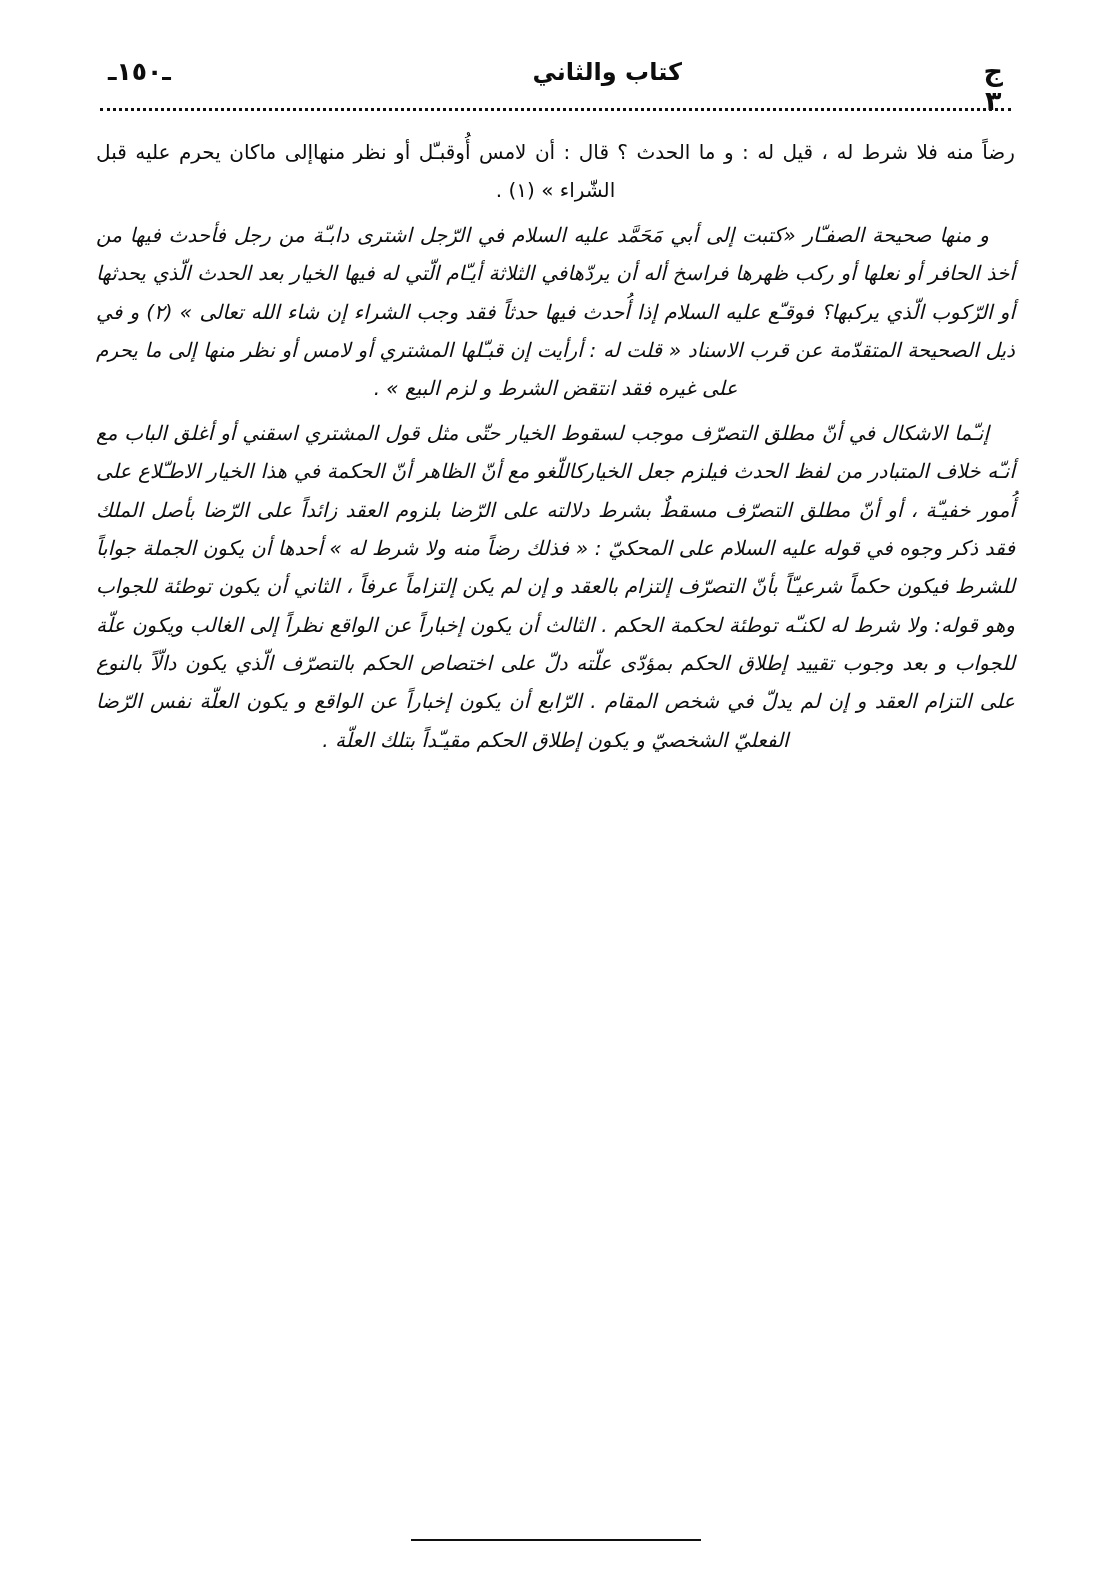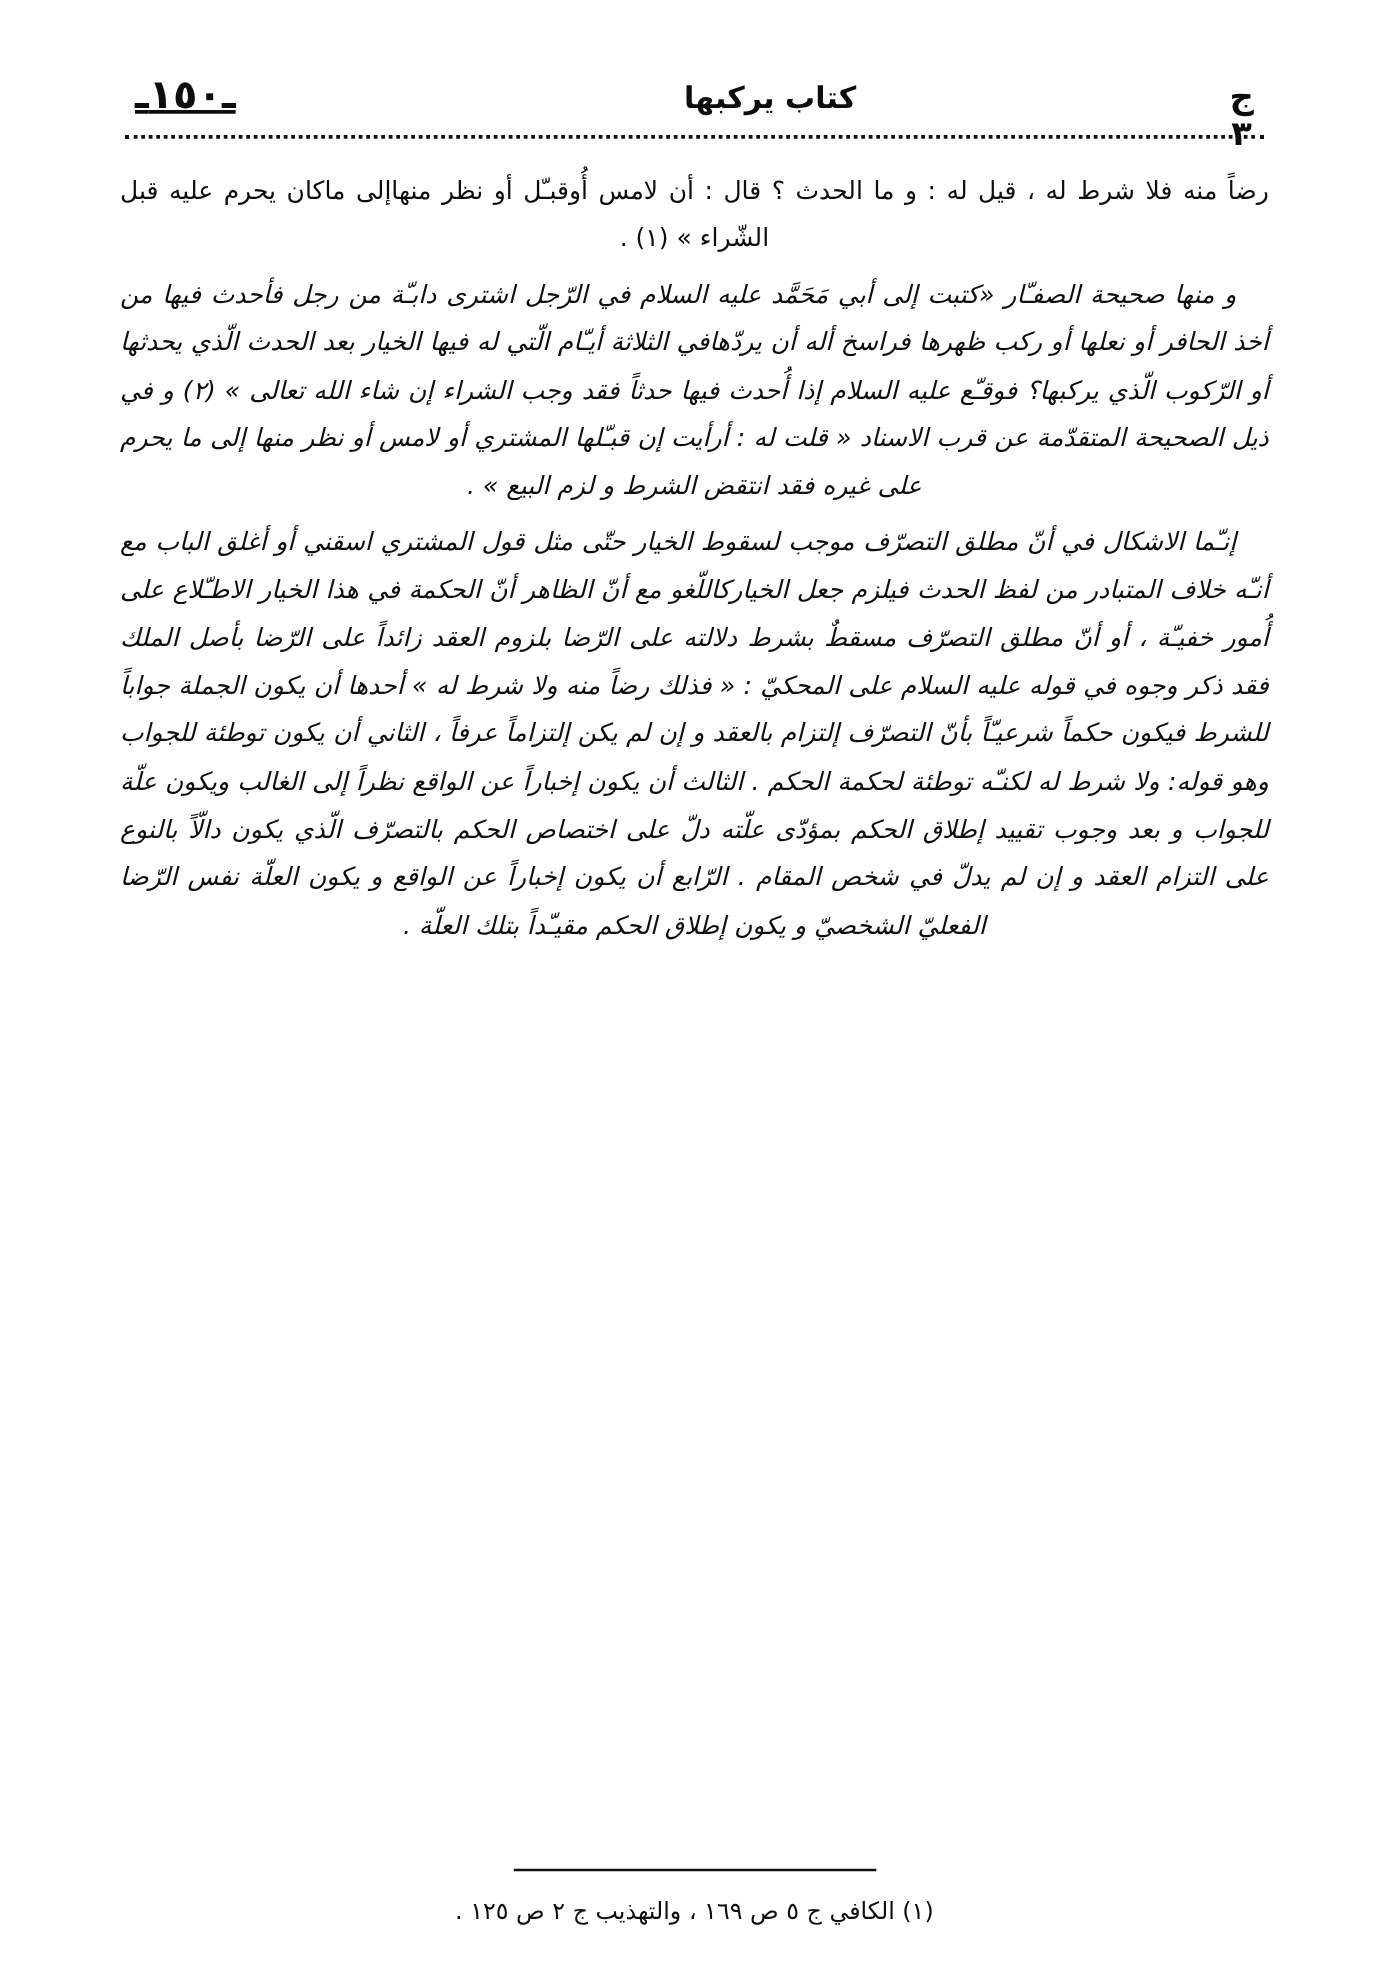--- a/index.html
+++ b/index.html
@@ -40,24 +40,23 @@
     line-height: 1.1;
     text-align: center;
     white-space: pre-line;
   }
   .header .book-title {
     font-size: 24px;
     font-weight: 700;
     margin-right: -60px;
   }
   .header .page-num {
-    font-size: 32px;
+    font-size: 25px;
     font-weight: 700;
     letter-spacing: 1px;
-    text-decoration: underline;
   }
   .rule {
     height: 0;
     border-top: 3px dotted #111;
     margin: 6px 4px 22px 4px;
   }
 
   
   .body {
     flex: 1;
@@ -99,30 +98,29 @@
   }
 </style>
 </head>
 <body>
 
 <div class="page">
 
   <div class="header">
     <div class="vol">ج
 ٣</div>
-    <div class="book-title">كتاب يركبها</div>
+    <div class="book-title">كتاب والثاني</div>
     <div class="page-num">ـ١٥٠ـ</div>
   </div>
 
   <div class="rule"></div>
 
   <div class="body">
     <p class="para tight">رضاً منه فلا شرط له ، قيل له : و ما الحدث ؟ قال : أن لامس أُوقبـّل أو نظر منهاإلى ماكان يحرم عليه قبل الشّراء » (١) .</p>
     <p class="para first-indent tight">و منها صحيحة الصفـّار «كتبت إلى أبي مَحَمَّد عليه السلام في الرّجل اشترى دابـّة من رجل فأحدث فيها من أخذ الحافر أو نعلها أو ركب ظهرها فراسخ أله أن يردّهافي الثلاثة أيـّام الّتي له فيها الخيار بعد الحدث الّذي يحدثها أو الرّكوب الّذي يركبها؟ فوقـّع عليه السلام إذا أُحدث فيها حدثاً فقد وجب الشراء إن شاء الله تعالى » (٢) و في ذيل الصحيحة المتقدّمة عن قرب الاسناد « قلت له : أرأيت إن قبـّلها المشتري أو لامس أو نظر منها إلى ما يحرم على غيره فقد انتقض الشرط و لزم البيع » .</p>
     <p class="para first-indent tight">إنـّما الاشكال في أنّ مطلق التصرّف موجب لسقوط الخيار حتّى مثل قول المشتري اسقني أو أغلق الباب مع أنـّه خلاف المتبادر من لفظ الحدث فيلزم جعل الخياركاللّغو مع أنّ الظاهر أنّ الحكمة في هذا الخيار الاطـّلاع على أُمور خفيـّة ، أو أنّ مطلق التصرّف مسقطٌ بشرط دلالته على الرّضا بلزوم العقد زائداً على الرّضا بأصل الملك فقد ذكر وجوه في قوله عليه السلام على المحكيّ : « فذلك رضاً منه ولا شرط له » أحدها أن يكون الجملة جواباً للشرط فيكون حكماً شرعيـّاً بأنّ التصرّف إلتزام بالعقد و إن لم يكن إلتزاماً عرفاً ، الثاني أن يكون توطئة للجواب وهو قوله: ولا شرط له لكنـّه توطئة لحكمة الحكم . الثالث أن يكون إخباراً عن الواقع نظراً إلى الغالب ويكون علّة للجواب و بعد وجوب تقييد إطلاق الحكم بمؤدّى علّته دلّ على اختصاص الحكم بالتصرّف الّذي يكون دالّاً بالنوع على التزام العقد و إن لم يدلّ في شخص المقام . الرّابع أن يكون إخباراً عن الواقع و يكون العلّة نفس الرّضا الفعليّ الشخصيّ و يكون إطلاق الحكم مقيـّداً بتلك العلّة .</p>
   </div>
 
   <div class="footnotes">
     <div class="fn-rule"></div>
-    <p class="footnote">(١) الكافي ج ٥ ص ١٦٩ ، والتهذيب ج ٢ ص ١٢٥ .</p>
   </div>
 
 </div>
 
 </body></html>

